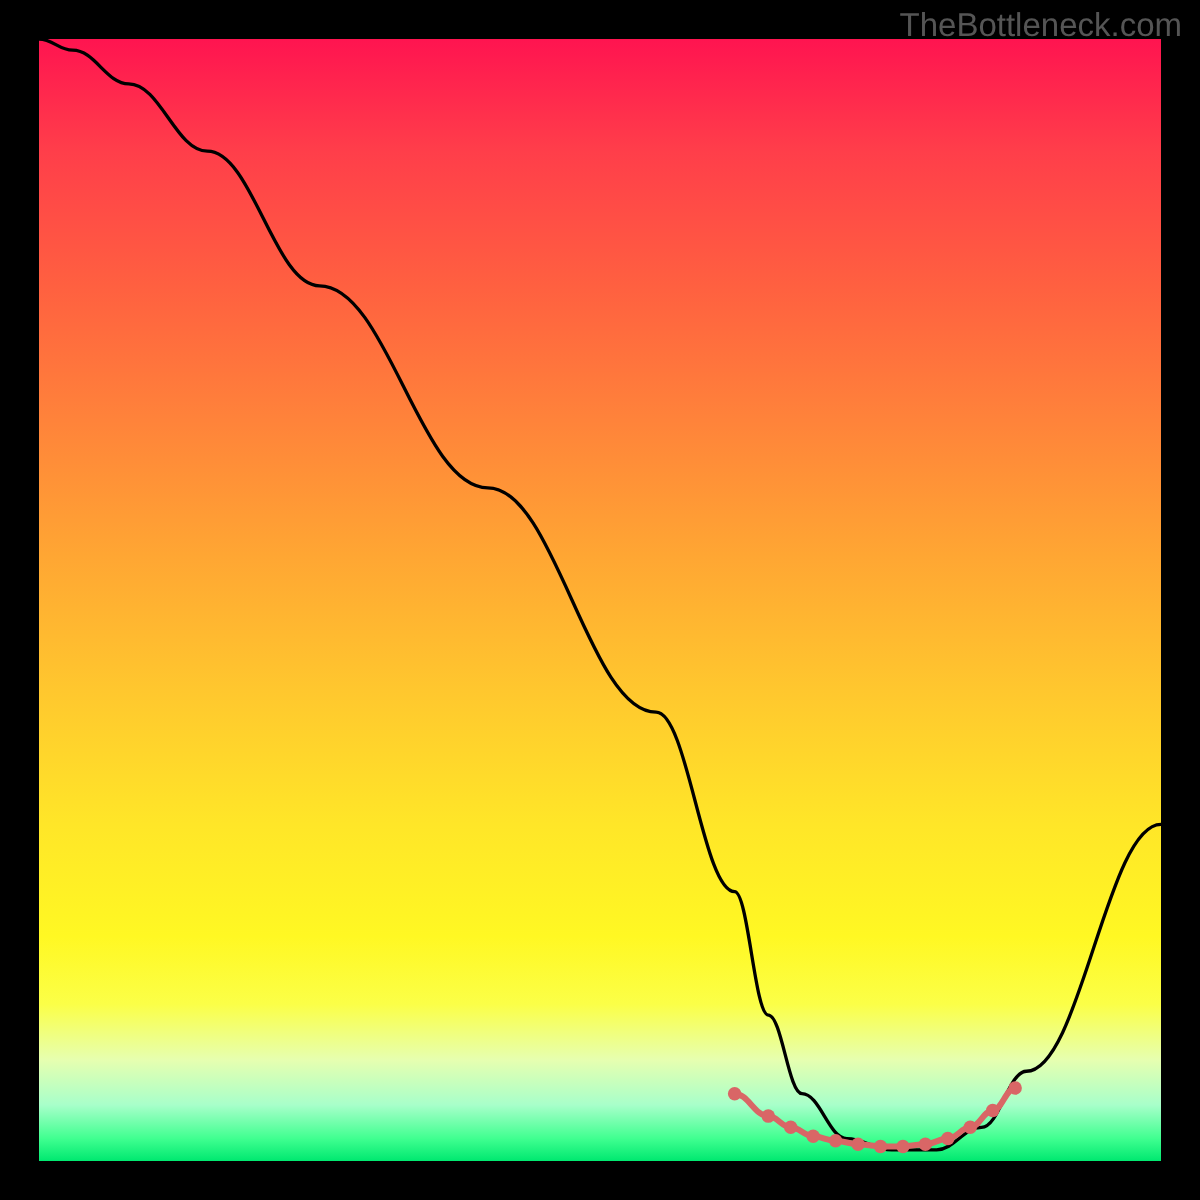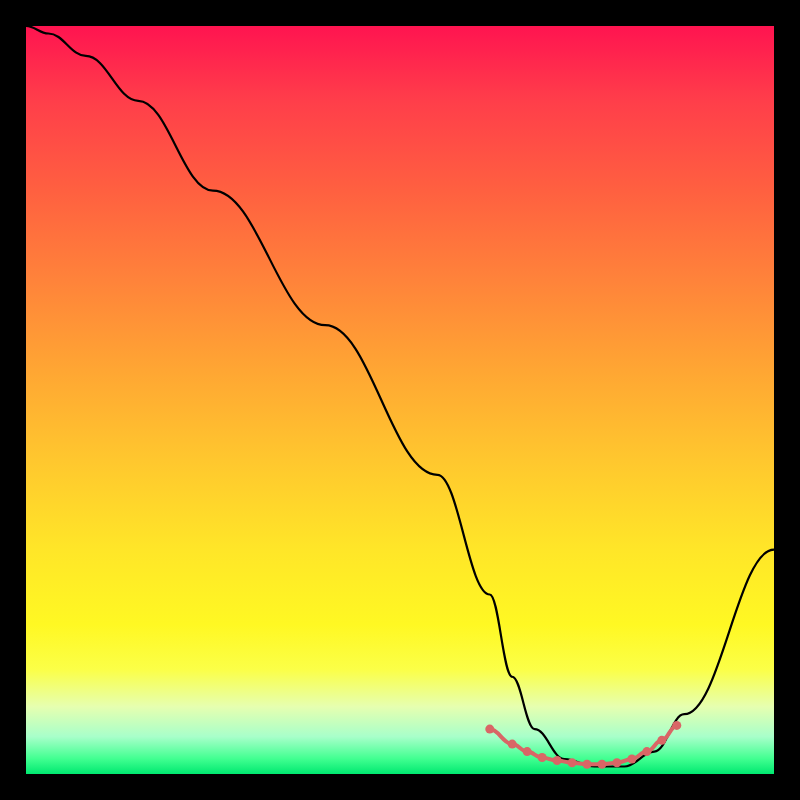--- a/index.html
+++ b/index.html
@@ -57,20 +57,21 @@
     position: absolute;
     inset: 0;
     width: 100%;
     height: 100%;
   }
 </style>
 </head>
 <body>
 
 <div class="container">
+  <div class="watermark">TheBottleneck.com</div>
 
   <div class="plot-area">
     <div class="gradient-bg"></div>
     <svg class="curve" viewBox="0 0 748 748" preserveAspectRatio="none">
       <path id="main-curve" fill="none" stroke="#000" stroke-width="2.2" d="M 0.00 0.00 C 8.98 0.00, 13.46 7.48, 22.44 7.48 C 37.40 7.48, 44.88 29.92, 59.84 29.92 C 80.78 29.92, 91.26 74.80, 112.20 74.80 C 142.12 74.80, 157.08 164.56, 187.00 164.56 C 231.88 164.56, 254.32 299.20, 299.20 299.20 C 344.08 299.20, 366.52 448.80, 411.40 448.80 C 432.34 448.80, 442.82 568.48, 463.76 568.48 C 472.74 568.48, 477.22 650.76, 486.20 650.76 C 495.18 650.76, 499.66 703.12, 508.64 703.12 C 520.61 703.12, 526.59 733.04, 538.56 733.04 C 550.53 733.04, 556.51 740.52, 568.48 740.52 C 580.45 740.52, 586.43 740.52, 598.40 740.52 C 610.37 740.52, 616.35 725.56, 628.32 725.56 C 640.29 725.56, 646.27 688.16, 658.24 688.16 C 694.14 688.16, 712.10 523.60, 748.00 523.60"></path>
       <path id="marker-segment" fill="none" stroke="#d96666" stroke-width="4" d="M 463.76 703.12 C 472.74 703.12, 477.22 718.08, 486.20 718.08 C 492.18 718.08, 495.18 725.56, 501.16 725.56 C 507.14 725.56, 510.14 731.54, 516.12 731.54 C 522.10 731.54, 525.10 734.54, 531.08 734.54 C 537.06 734.54, 540.06 736.78, 546.04 736.78 C 552.02 736.78, 555.02 738.28, 561.00 738.28 C 566.98 738.28, 569.98 738.28, 575.96 738.28 C 581.94 738.28, 584.94 736.78, 590.92 736.78 C 596.90 736.78, 599.90 733.04, 605.88 733.04 C 611.86 733.04, 614.86 725.56, 620.84 725.56 C 626.82 725.56, 629.82 714.34, 635.80 714.34 C 641.78 714.34, 644.78 699.38, 650.76 699.38"></path>
       <g id="marker-dots">
           <circle cx="463.76" cy="703.12" r="4.5" fill="#d96666"></circle>
           <circle cx="486.20" cy="718.08" r="4.5" fill="#d96666"></circle>
           <circle cx="501.16" cy="725.56" r="4.5" fill="#d96666"></circle>

